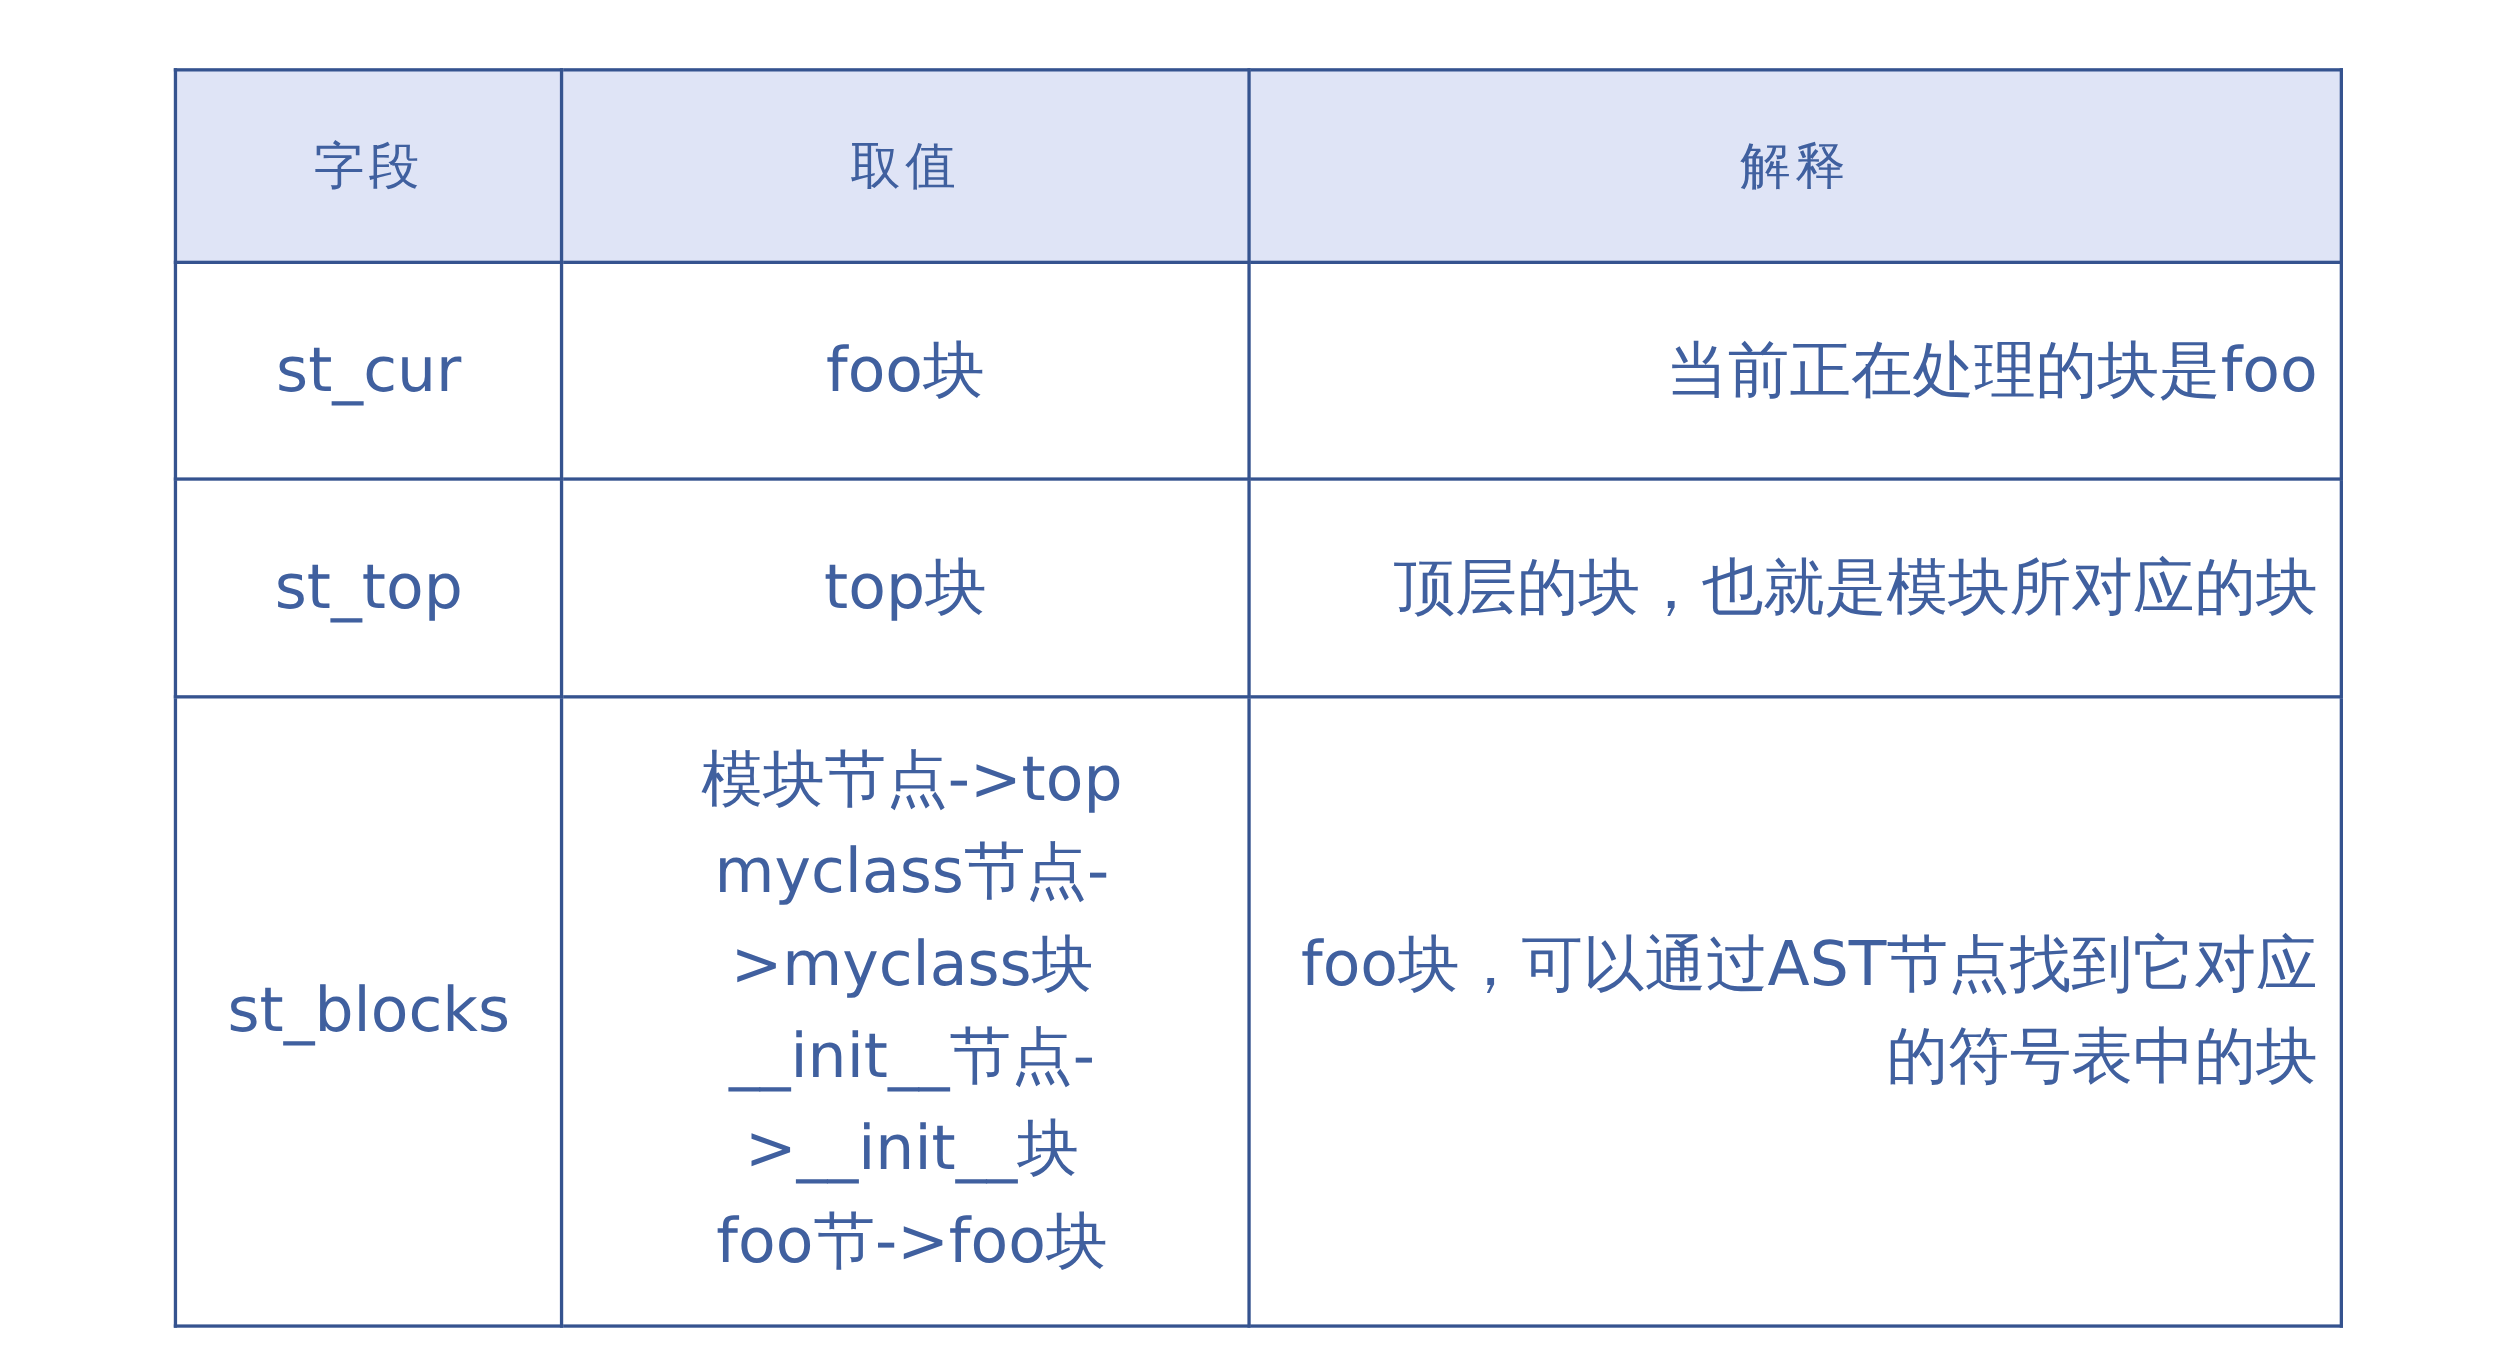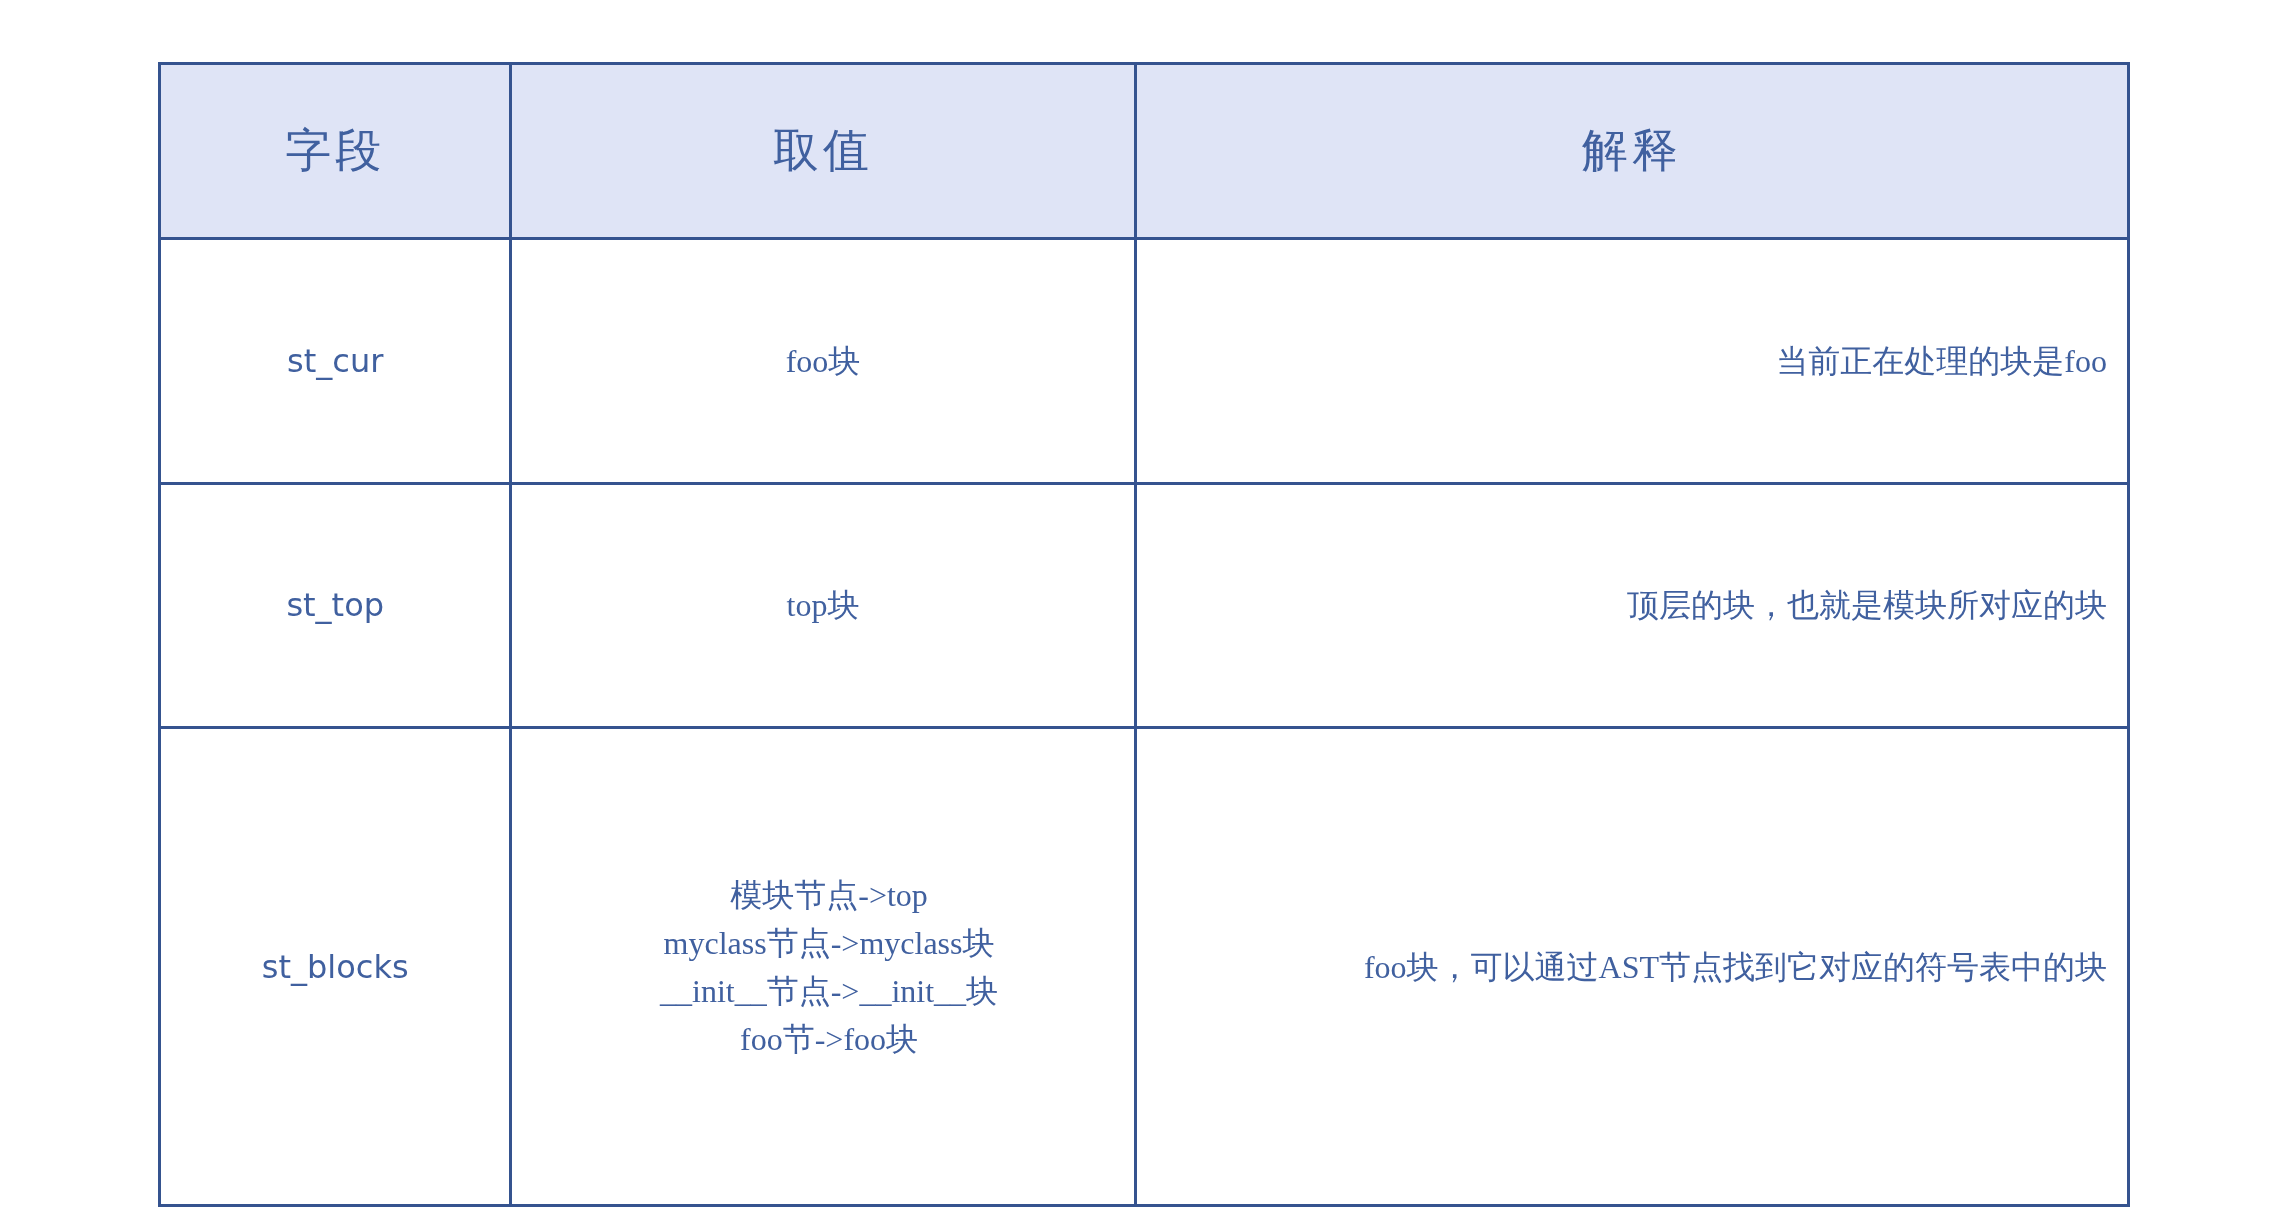--- a/index.html
+++ b/index.html
@@ -38,29 +38,29 @@
     background: var(--header-bg);
     font-size: 46px;
     font-weight: normal;
     text-align: center;
     letter-spacing: 4px;
   }
   .sym-table tbody tr:nth-child(1) { height: 175px; }
   .sym-table tbody tr:nth-child(2) { height: 175px; }
   .sym-table tbody tr:nth-child(3) { height: 342px; }
   .sym-table tbody tr:nth-child(4) { height: 278px; }
-  .sym-table td { font-size: 32px; line-height: 1.5; }
+  .sym-table td { font-size: 56px; line-height: 1.5; }
   .cell-field { text-align: center; }
   .cell-value.align-center { text-align: center; }
   .cell-value.align-left { text-align: center; padding-left: 28px; padding-right: 16px; }
   .cell-explain { text-align: right; padding-left: 28px; padding-right: 20px; }
   .col-field  { width: 17.85%; }
   .col-value  { width: 31.70%; }
   .col-explain{ width: 50.45%; }
-  .line { white-space: normal; font-family: Liberation Serif, serif; }
+  .line { white-space: normal; }
 </style>
 </head>
 <body>
 
 <table class="sym-table">
   <colgroup>
     <col class="col-field">
     <col class="col-value">
     <col class="col-explain">
   </colgroup>

